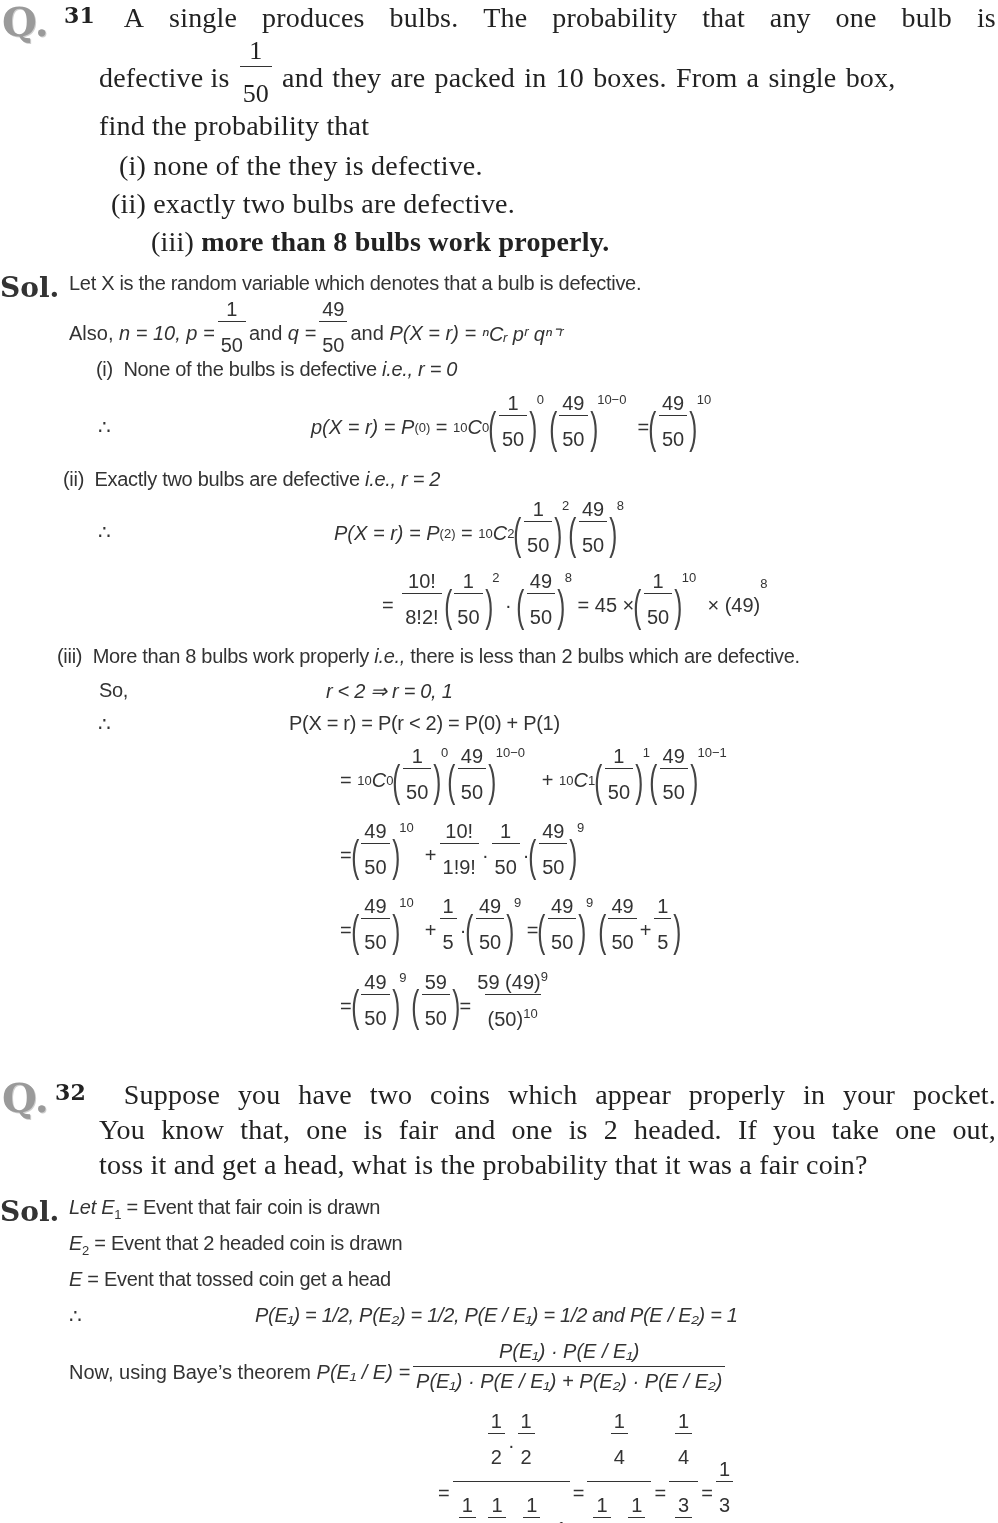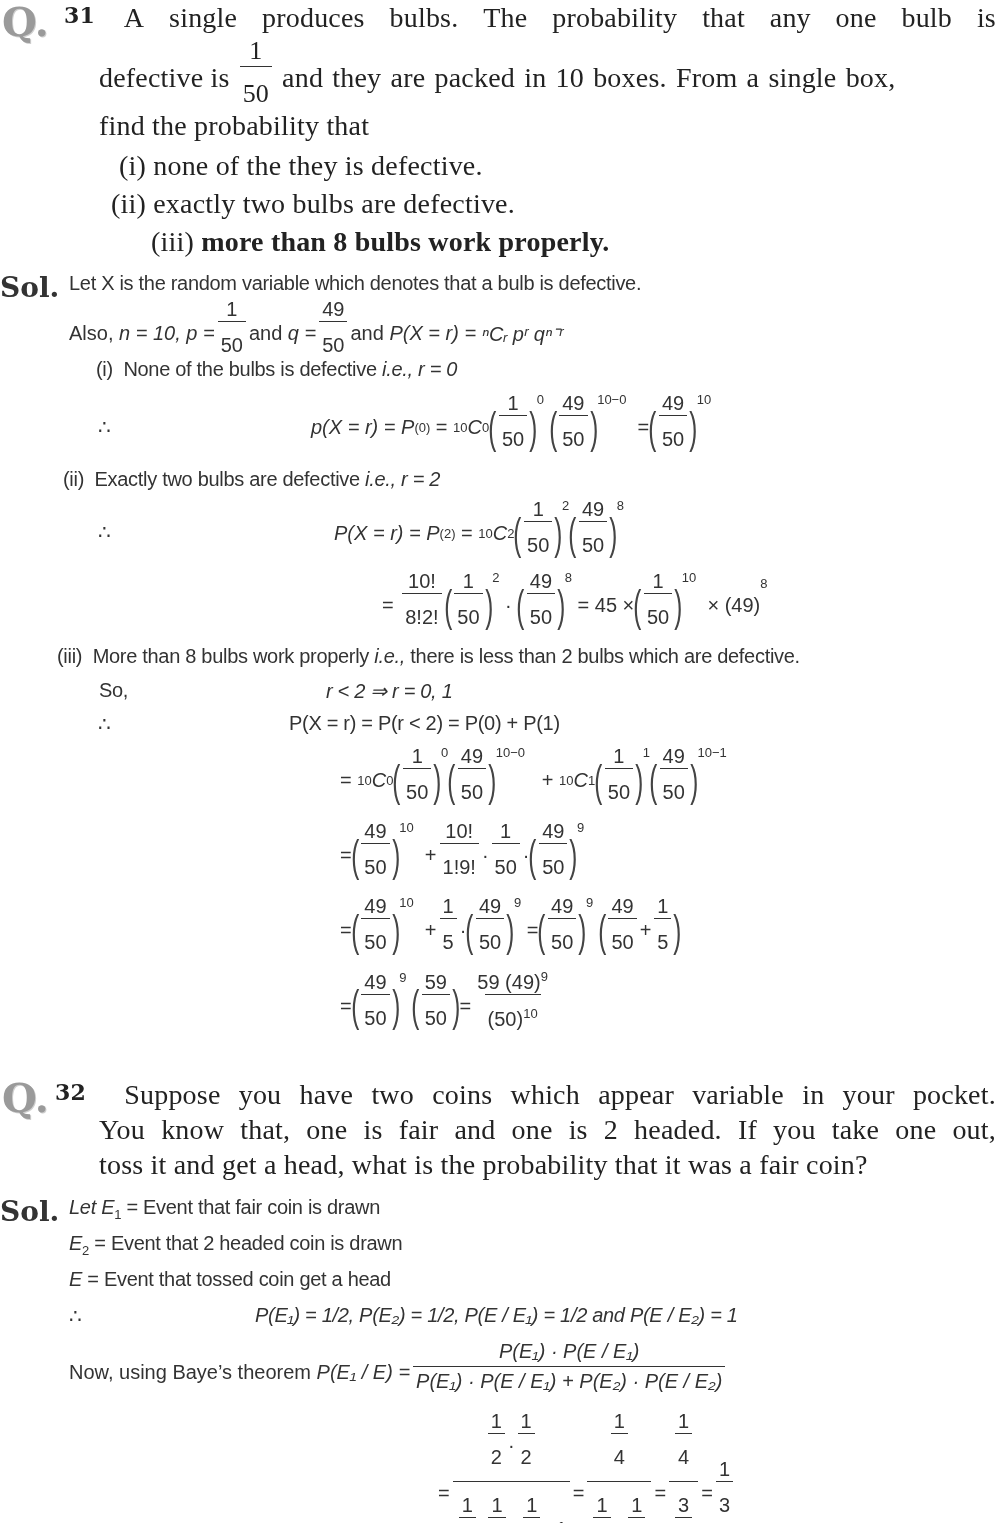--- a/index.html
+++ b/index.html
@@ -257,21 +257,21 @@
 <div class="qmark" style="left:2px;top:1078px;">Q.</div>
 <div class="qline qtext justify" style="left:55px;top:1079px;">
   <span class="qnum" style="margin-right:20px;">32</span>
   <span>Suppose</span>
   <span>you</span>
   <span>have</span>
   <span>two</span>
   <span>coins</span>
   <span>which</span>
   <span>appear</span>
-  <span>variable</span>
+  <span>properly</span>
   <span>in</span>
   <span>your</span>
   <span>pocket.</span>
 </div>
 <div class="qline qtext justify" style="top:1114px;">
   <span>You</span>
   <span>know</span>
   <span>that,</span>
   <span>one</span>
   <span>is</span>

